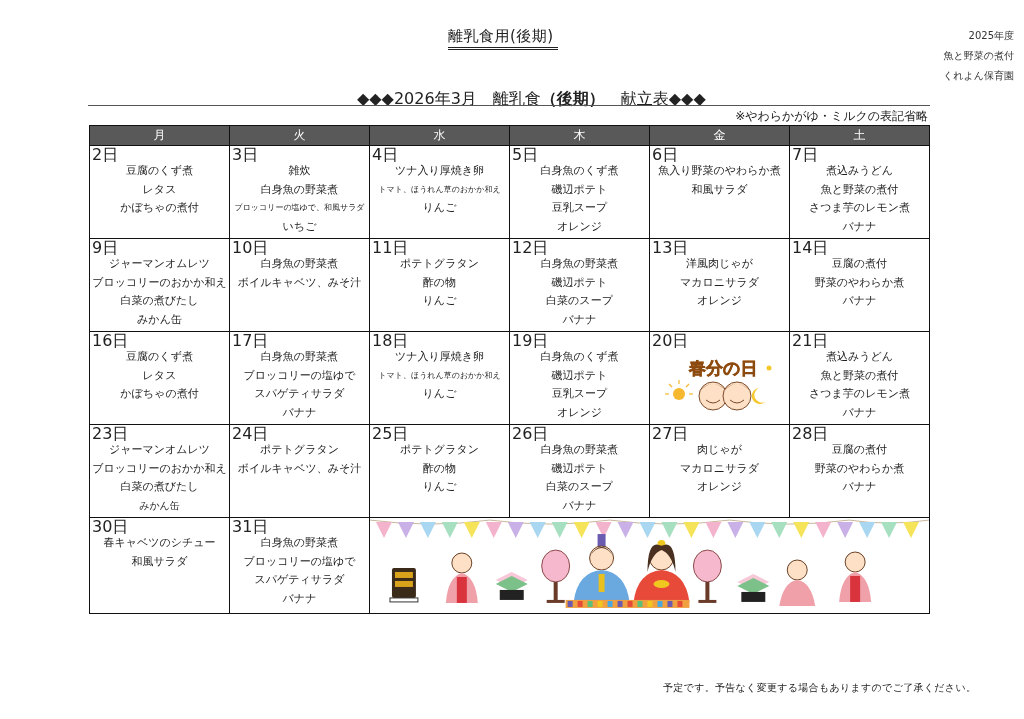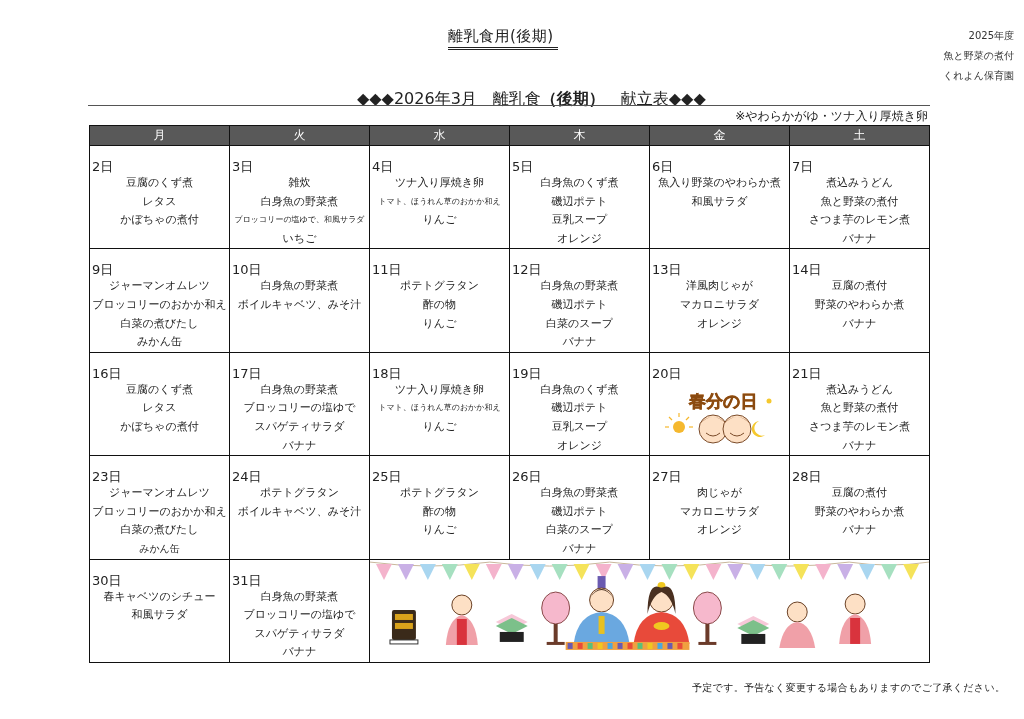--- a/index.html
+++ b/index.html
@@ -10,43 +10,43 @@
   .org { position:absolute; right:10px; top:26px; text-align:right; font-size:10px; line-height:20px; color:#333; }
   .subtitle { position:absolute; left:357px; top:89px; font-size:16px; color:#222; }
   .subtitle b { font-weight:bold; }
   .rule { position:absolute; left:88px; top:105px; width:842px; height:1px; background:#555; }
   .note { position:absolute; right:96px; top:108px; font-size:12px; color:#222; }
   table.cal { position:absolute; left:89px; top:125px; width:841px; border-collapse:collapse; table-layout:fixed; }
   table.cal th { background:#595959; color:#fff; font-weight:normal; font-size:12px; height:19px;
                  border:1.5px solid #111; padding:0; }
   table.cal td { border:1.5px solid #111; vertical-align:top; padding:0; height:92px; font-size:11px; }
   table.cal tr.last td { height:92px; }
-  .day { font-size:13px; padding:14px 0 0 2px; line-height:14px; text-align:left; }
+  .day { font-size:16px; padding:2px 0 0 2px; line-height:14px; text-align:left; }
   .meal { text-align:center; line-height:18.6px; white-space:nowrap; }
   .meal.small { font-size:8px; }
   .meal.xs { font-size:10px; }
   .illus-cell { position:relative; }
   .spring-img { position:relative; height:70px; margin-top:2px;text-align:right; }
   .hina { position:relative; width:100%; height:100%; overflow:hidden; }
-  .footer { position:absolute; left:692px; top:681px; font-size:10px; color:#222; letter-spacing:0.3px; }
+  .footer { position:absolute; left:663px; top:681px; font-size:10px; color:#222; letter-spacing:0.3px; }
 </style>
 </head>
 <body>
 
 <div class="title">離乳食用(後期)</div>
 
 <div class="org">
   <div>2025年度</div>
   <div>魚と野菜の煮付</div>
   <div>くれよん保育園</div>
 </div>
 
 <div class="subtitle"><span>◆◆◆2026年3月　離乳食</span><b>（後期）</b><span>　献立表◆◆◆</span></div>
 <div class="rule"></div>
-<div class="note">※やわらかがゆ・ツナ入り厚焼き卵</div>
+<div class="note">※やわらかがゆ・ミルクの表記省略</div>
 
 <table class="cal">
   <thead>
     <tr>
       <th>月</th>
       <th>火</th>
       <th>水</th>
       <th>木</th>
       <th>金</th>
       <th>土</th>

